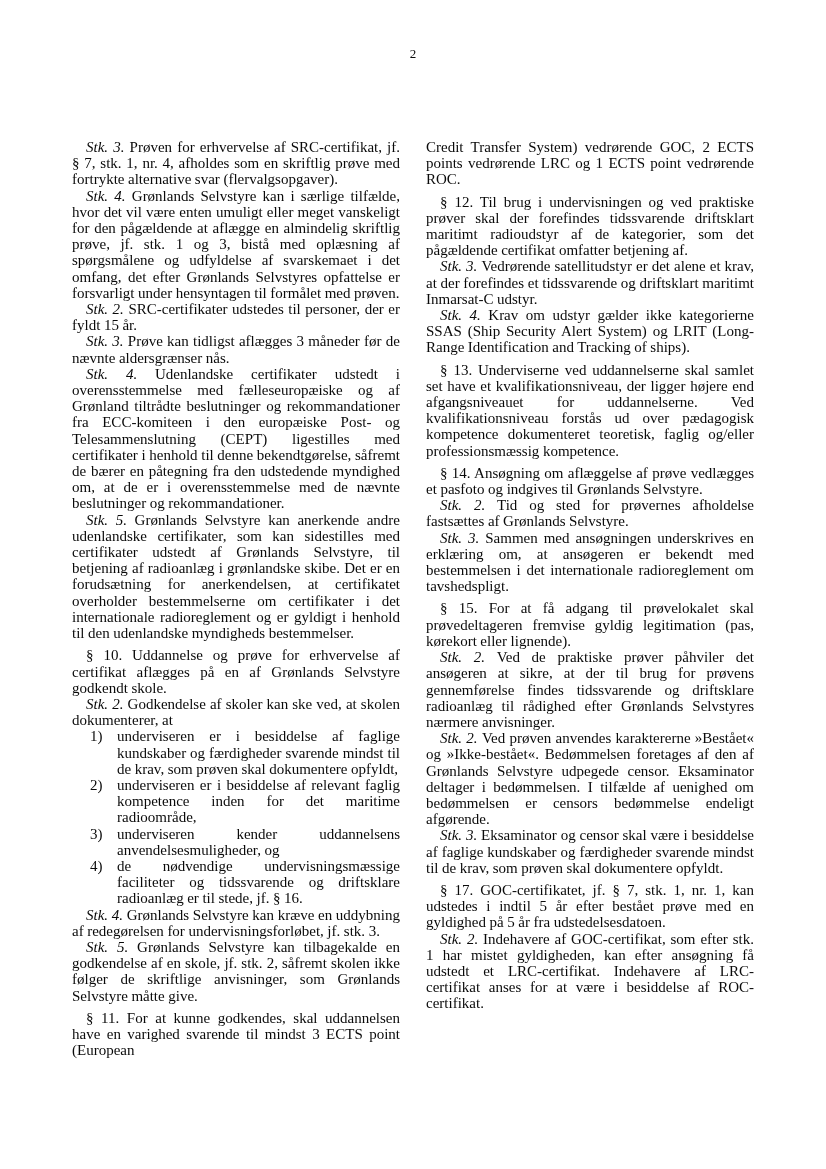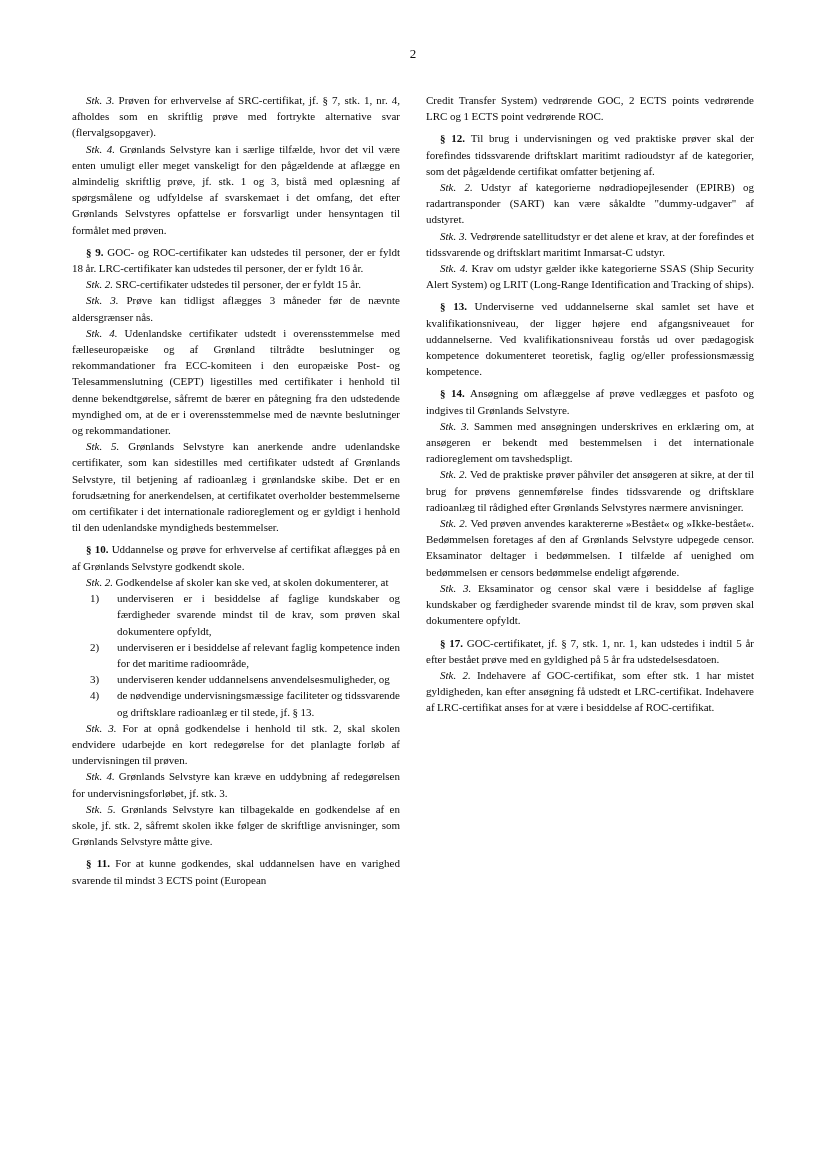--- a/index.html
+++ b/index.html
@@ -27,26 +27,27 @@
     line-height: 16px;
     margin-bottom: 30px;
   }
   .columns {
     display: flex;
     gap: 26px;
   }
   .column {
     flex: 0 0 328px;
     width: 328px;
-    font-size: 11px;
+    font-size: 15px;
     line-height: 16.2px;
     text-align: justify;
     hyphens: auto;
     -webkit-hyphens: auto;
     word-spacing: -0.2px;
+    margin-top: 47px;
   }
   p.para {
     margin: 0;
     padding: 0;
   }
   p.stk, p.section {
     text-indent: 14px;
   }
   p.section {
     margin-top: 6px;
@@ -63,57 +64,56 @@
     display: inline-block;
     width: 27px;
     margin-left: -27px;
     font-style: normal;
     text-align: left;
   }
   .stk .marker {
     font-style: italic;
   }
   .section .marker {
-    font-weight: bold;
+    font-weight: normal;
   }
 </style>
 </head>
 <body>
 
 <div class="page">
   <div class="page-number">2</div>
   <div class="columns">
     <div class="column" id="col-left">
         <p class="para stk"><span class="marker">Stk. 3. </span><span>Prøven for erhvervelse af SRC-certifikat, jf. § 7, stk. 1, nr. 4, afholdes som en skriftlig prøve med fortrykte alternative svar (flervalgsopgaver).</span></p>
         <p class="para stk"><span class="marker">Stk. 4. </span><span>Grønlands Selvstyre kan i særlige tilfælde, hvor det vil være enten umuligt eller meget vanskeligt for den pågældende at aflægge en almindelig skriftlig prøve, jf. stk. 1 og 3, bistå med oplæsning af spørgsmålene og udfyldelse af svarskemaet i det omfang, det efter Grønlands Selvstyres opfattelse er forsvarligt under hensyntagen til formålet med prøven.</span></p>
-        <p class="para section"><span class="marker">§ 9. </span><span>GOC- og ROC-certifikater kan udstedes til personer, der er fyldt 18 år. LRC-certifikater kan udstedes til personer, der er fyldt 16 år.</span></p>
         <p class="para stk"><span class="marker">Stk. 2. </span><span>SRC-certifikater udstedes til personer, der er fyldt 15 år.</span></p>
         <p class="para stk"><span class="marker">Stk. 3. </span><span>Prøve kan tidligst aflægges 3 måneder før de nævnte aldersgrænser nås.</span></p>
         <p class="para stk"><span class="marker">Stk. 4. </span><span>Udenlandske certifikater udstedt i overensstemmelse med fælleseuropæiske og af Grønland tiltrådte beslutninger og rekommandationer fra ECC-komiteen i den europæiske Post- og Telesammenslutning (CEPT) ligestilles med certifikater i henhold til denne bekendtgørelse, såfremt de bærer en påtegning fra den udstedende myndighed om, at de er i overensstemmelse med de nævnte beslutninger og rekommandationer.</span></p>
         <p class="para stk"><span class="marker">Stk. 5. </span><span>Grønlands Selvstyre kan anerkende andre udenlandske certifikater, som kan sidestilles med certifikater udstedt af Grønlands Selvstyre, til betjening af radioanlæg i grønlandske skibe. Det er en forudsætning for anerkendelsen, at certifikatet overholder bestemmelserne om certifikater i det internationale radioreglement og er gyldigt i henhold til den udenlandske myndigheds bestemmelser.</span></p>
         <p class="para section"><span class="marker">§ 10. </span><span>Uddannelse og prøve for erhvervelse af certifikat aflægges på en af Grønlands Selvstyre godkendt skole.</span></p>
         <p class="para stk"><span class="marker">Stk. 2. </span><span>Godkendelse af skoler kan ske ved, at skolen dokumenterer, at</span></p>
         <p class="para list"><span class="marker">1) </span><span>underviseren er i besiddelse af faglige kundskaber og færdigheder svarende mindst til de krav, som prøven skal dokumentere opfyldt,</span></p>
         <p class="para list"><span class="marker">2) </span><span>underviseren er i besiddelse af relevant faglig kompetence inden for det maritime radioområde,</span></p>
         <p class="para list"><span class="marker">3) </span><span>underviseren kender uddannelsens anvendelsesmuligheder, og</span></p>
-        <p class="para list"><span class="marker">4) </span><span>de nødvendige undervisningsmæssige faciliteter og tidssvarende og driftsklare radioanlæg er til stede, jf. § 13.</span></p>
-        <p class="para stk"><span class="marker">Stk. 3. </span><span>For at opnå godkendelse i henhold til stk. 2, skal skolen endvidere udarbejde en kort redegørelse for det planlagte forløb af undervisningen til prøven.</span></p>
+        <p class="para list"><span class="marker">4) </span><span>de nødvendige undervisningsmæssige faciliteter og tidssvarende og driftsklare radioanlæg er til stede, jf. § 16.</span></p>
         <p class="para stk"><span class="marker">Stk. 4. </span><span>Grønlands Selvstyre kan kræve en uddybning af redegørelsen for undervisningsforløbet, jf. stk. 3.</span></p>
         <p class="para stk"><span class="marker">Stk. 5. </span><span>Grønlands Selvstyre kan tilbagekalde en godkendelse af en skole, jf. stk. 2, såfremt skolen ikke følger de skriftlige anvisninger, som Grønlands Selvstyre måtte give.</span></p>
         <p class="para section"><span class="marker">§ 11. </span><span>For at kunne godkendes, skal uddannelsen have en varighed svarende til mindst 3 ECTS point (European</span></p>
       </div>
     <div class="column" id="col-right">
         <p class="para cont"><span>Credit Transfer System) vedrørende GOC, 2 ECTS points vedrørende LRC og 1 ECTS point vedrørende ROC.</span></p>
         <p class="para section"><span class="marker">§ 12. </span><span>Til brug i undervisningen og ved praktiske prøver skal der forefindes tidssvarende driftsklart maritimt radioudstyr af de kategorier, som det pågældende certifikat omfatter betjening af.</span></p>
-        <p class="para stk"><span class="marker">Stk. 2. </span><span>Udstyr af kategorierne nødradiopejlesender (EPIRB) og radartransponder (SART) kan være såkaldte "dummy-udgaver" af udstyret.</span></p>
         <p class="para stk"><span class="marker">Stk. 3. </span><span>Vedrørende satellitudstyr er det alene et krav, at der forefindes et tidssvarende og driftsklart maritimt Inmarsat-C udstyr.</span></p>
         <p class="para stk"><span class="marker">Stk. 4. </span><span>Krav om udstyr gælder ikke kategorierne SSAS (Ship Security Alert System) og LRIT (Long-Range Identification and Tracking of ships).</span></p>
         <p class="para section"><span class="marker">§ 13. </span><span>Underviserne ved uddannelserne skal samlet set have et kvalifikationsniveau, der ligger højere end afgangsniveauet for uddannelserne. Ved kvalifikationsniveau forstås ud over pædagogisk kompetence dokumenteret teoretisk, faglig og/eller professionsmæssig kompetence.</span></p>
         <p class="para section"><span class="marker">§ 14. </span><span>Ansøgning om aflæggelse af prøve vedlægges et pasfoto og indgives til Grønlands Selvstyre.</span></p>
+        <p class="para stk"><span class="marker">Stk. 2. </span><span>Tid og sted for prøvernes afholdelse fastsættes af Grønlands Selvstyre.</span></p>
         <p class="para stk"><span class="marker">Stk. 3. </span><span>Sammen med ansøgningen underskrives en erklæring om, at ansøgeren er bekendt med bestemmelsen i det internationale radioreglement om tavshedspligt.</span></p>
+        <p class="para section"><span class="marker">§ 15. </span><span>For at få adgang til prøvelokalet skal prøvedeltageren fremvise gyldig legitimation (pas, kørekort eller lignende).</span></p>
         <p class="para stk"><span class="marker">Stk. 2. </span><span>Ved de praktiske prøver påhviler det ansøgeren at sikre, at der til brug for prøvens gennemførelse findes tidssvarende og driftsklare radioanlæg til rådighed efter Grønlands Selvstyres nærmere anvisninger.</span></p>
         <p class="para stk"><span class="marker">Stk. 2. </span><span>Ved prøven anvendes karaktererne »Bestået« og »Ikke-bestået«. Bedømmelsen foretages af den af Grønlands Selvstyre udpegede censor. Eksaminator deltager i bedømmelsen. I tilfælde af uenighed om bedømmelsen er censors bedømmelse endeligt afgørende.</span></p>
         <p class="para stk"><span class="marker">Stk. 3. </span><span>Eksaminator og censor skal være i besiddelse af faglige kundskaber og færdigheder svarende mindst til de krav, som prøven skal dokumentere opfyldt.</span></p>
         <p class="para section"><span class="marker">§ 17. </span><span>GOC-certifikatet, jf. § 7, stk. 1, nr. 1, kan udstedes i indtil 5 år efter bestået prøve med en gyldighed på 5 år fra udstedelsesdatoen.</span></p>
         <p class="para stk"><span class="marker">Stk. 2. </span><span>Indehavere af GOC-certifikat, som efter stk. 1 har mistet gyldigheden, kan efter ansøgning få udstedt et LRC-certifikat. Indehavere af LRC-certifikat anses for at være i besiddelse af ROC-certifikat.</span></p>
       </div>
   </div>
 </div>
 
 </body></html>

